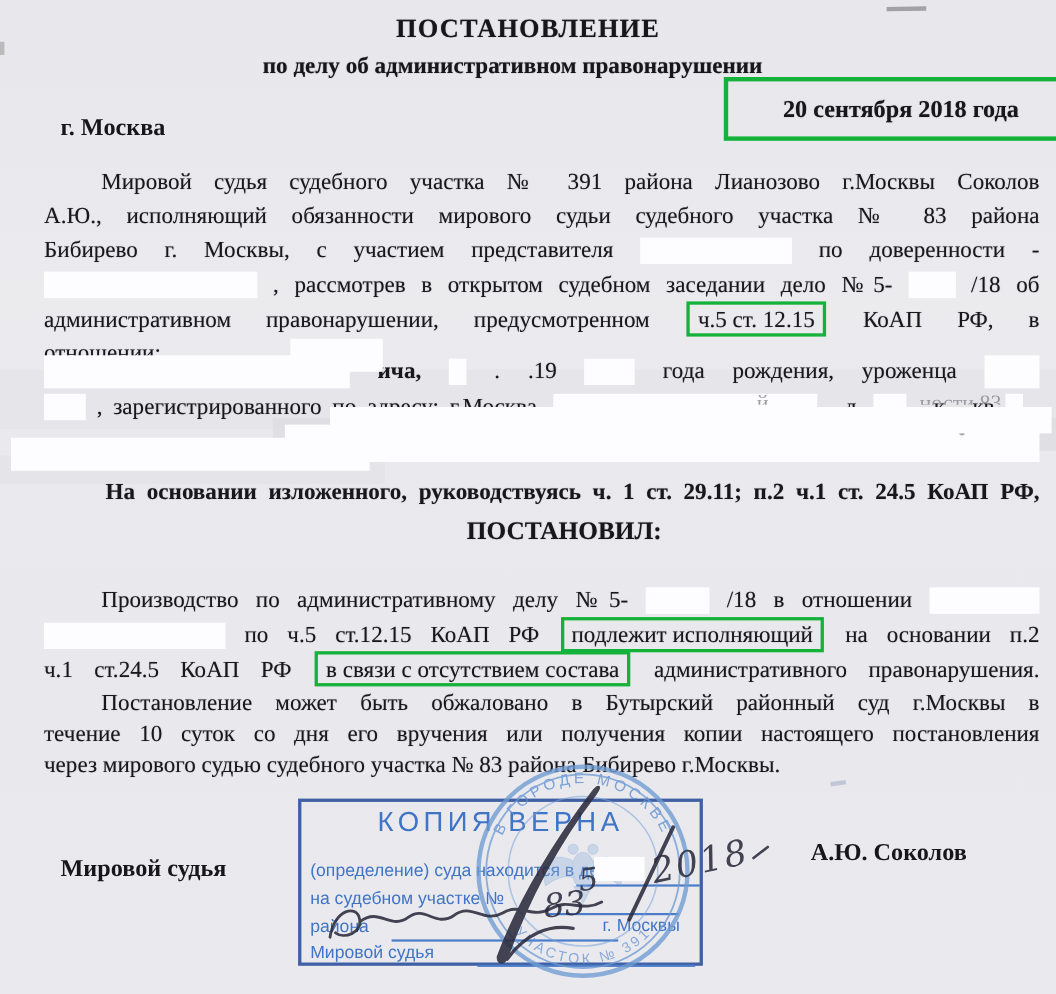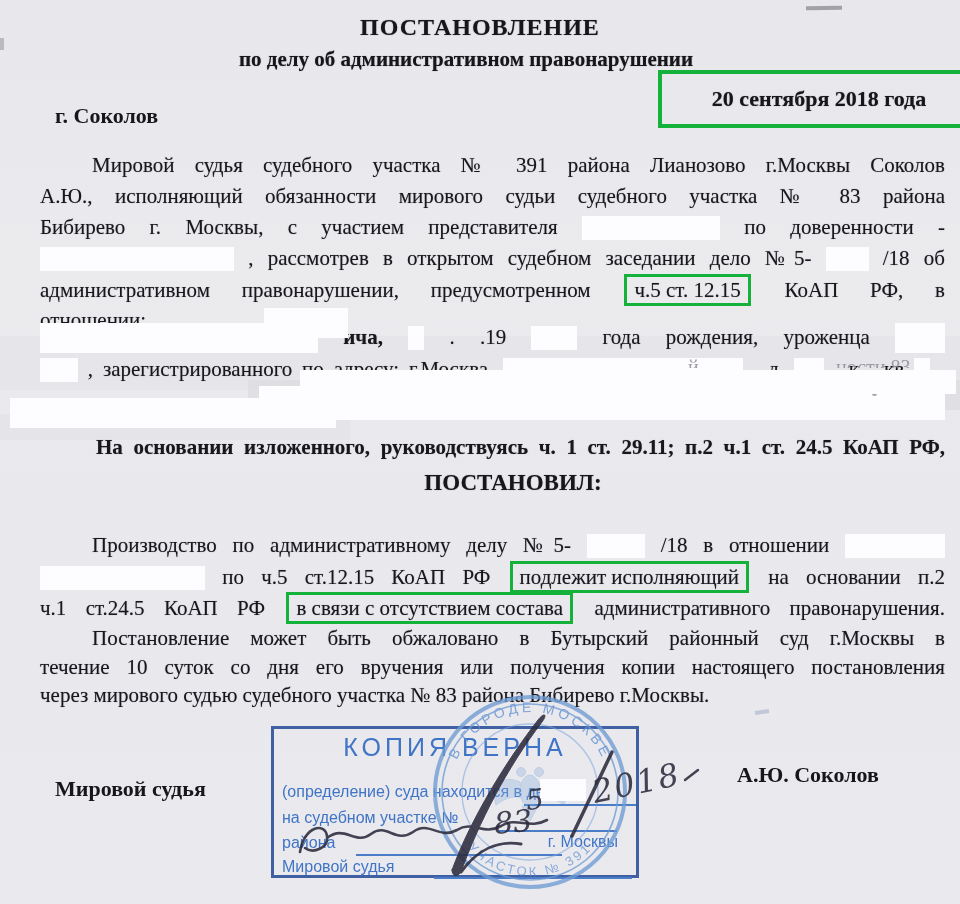--- a/index.html
+++ b/index.html
@@ -48,21 +48,21 @@
 </style>
 </head>
 <body>
 
 <div class="abs band" style="top:336px;left:0;width:960px;height:54px;background:#e2e2e7;opacity:.55;"></div>
 <div class="abs band" style="top:380px;left:248px;width:712px;height:30px;background:#d9d9de;opacity:.6;"></div>
 <div class="abs band" style="top:414px;left:0;width:350px;height:26px;background:#e0e0e5;opacity:.55;"></div>
 
 <div class="abs doc-title">ПОСТАНОВЛЕНИЕ</div>
 <div class="abs doc-subtitle">по делу об административном правонарушении</div>
-<div class="abs city">г. Соколов</div>
+<div class="abs city">г. Москва</div>
 <div class="abs datebox">
   <span>20 сентября 2018 года</span>
 </div>
 
 <div id="doc-lines">
     <div class="line" style="top: 150px; text-indent: 52px;"><span class="t">Мировой судья судебного участка  № 391 района Лианозово г.Москвы Соколов</span> </div>
     <div class="line" style="top: 181px;"><span class="t">А.Ю., исполняющий обязанности мирового судьи судебного участка № 83 района</span> </div>
     <div class="line" style="top: 212px;"><span class="t">Бибирево г. Москвы, с участием представителя</span> <span class="redact" style="width: 138px;"></span> <span class="t">по доверенности -</span> </div>
     <div class="line" style="top: 243px;"><span class="redact" style="width: 194px;"></span> <span class="t">, рассмотрев в открытом судебном заседании дело №5-</span> <span class="redact" style="width: 43px;"></span> <span class="t">/18 об</span> </div>
     <div class="line" style="top: 274px;"><span class="t">административном правонарушении, предусмотренном</span> <span class="gbox">ч.5 ст. 12.15</span> <span class="t">КоАП РФ, в</span> </div>

